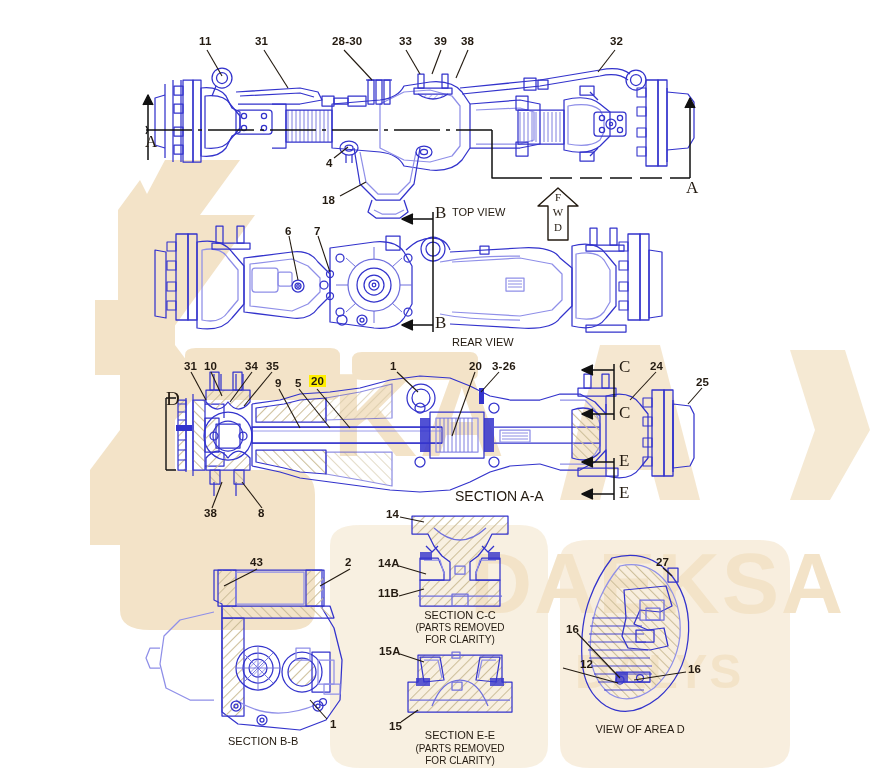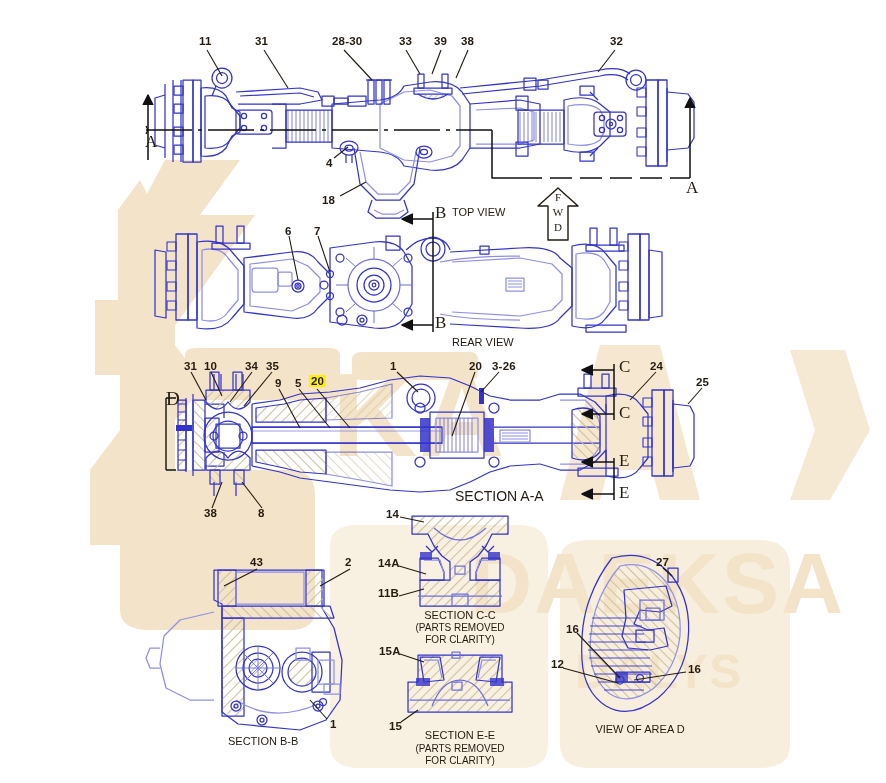--- a/index.html
+++ b/index.html
@@ -577,17 +577,17 @@
   <div class="vsub" style="left:400px;top:634px;width:120px;">FOR CLARITY)</div>
 
   <div class="cal" style="left:379px;top:645px;">15A</div>
   <div class="cal" style="left:389px;top:720px;">15</div>
   <div class="vsub" style="left:400px;top:729px;width:120px;font-size:11px;">SECTION E-E</div>
   <div class="vsub" style="left:400px;top:743px;width:120px;">(PARTS REMOVED</div>
   <div class="vsub" style="left:400px;top:755px;width:120px;">FOR CLARITY)</div>
 
   <div class="cal" style="left:656px;top:556px;">27</div>
   <div class="cal" style="left:566px;top:623px;">16</div>
-  <div class="cal" style="left:551px;top:658px;">12</div>
+  <div class="cal" style="left:580px;top:658px;">12</div>
   <div class="cal" style="left:688px;top:663px;">16</div>
   <div class="vsub" style="left:575px;top:723px;width:130px;font-size:11px;">VIEW OF AREA D</div>
 
 </div>
 
 </body></html>

